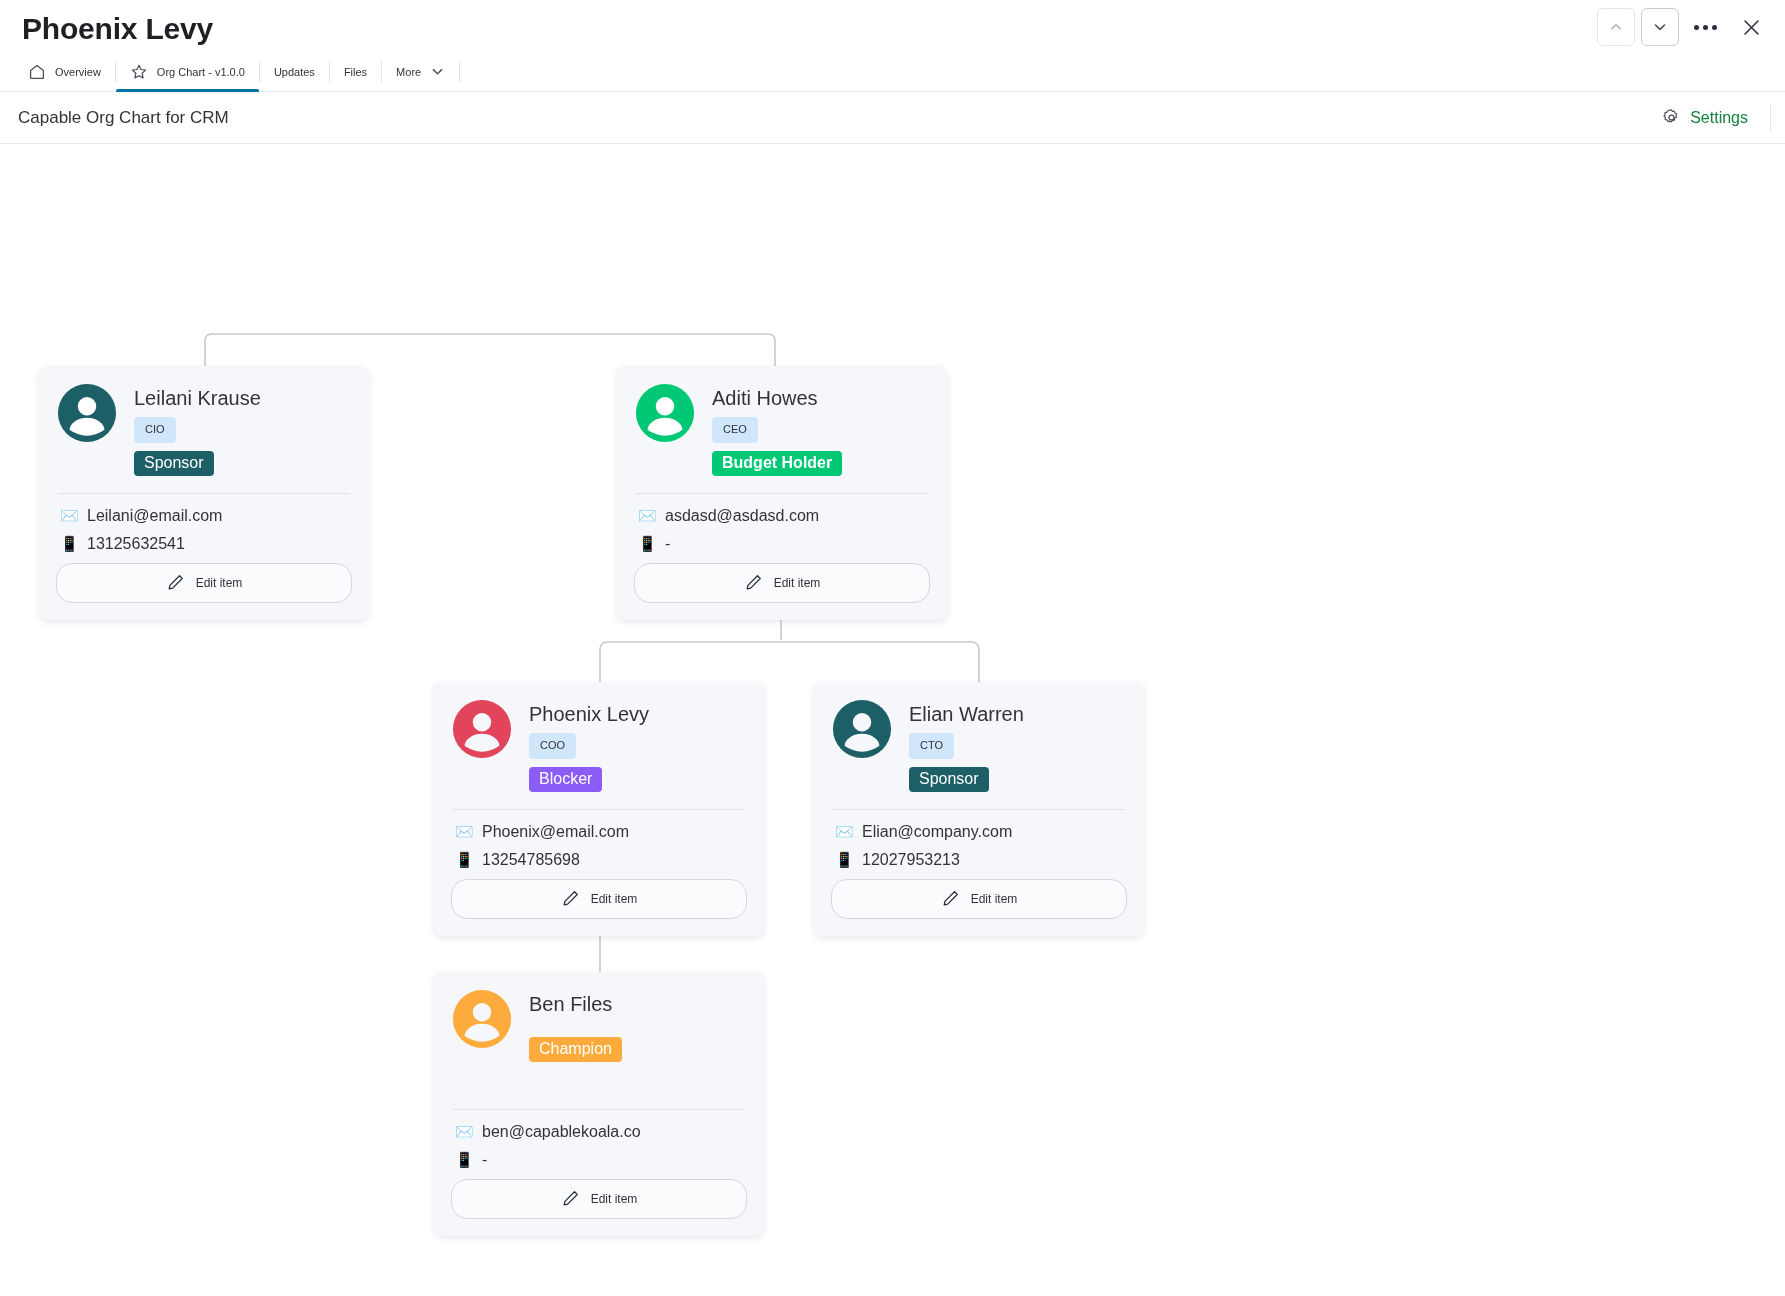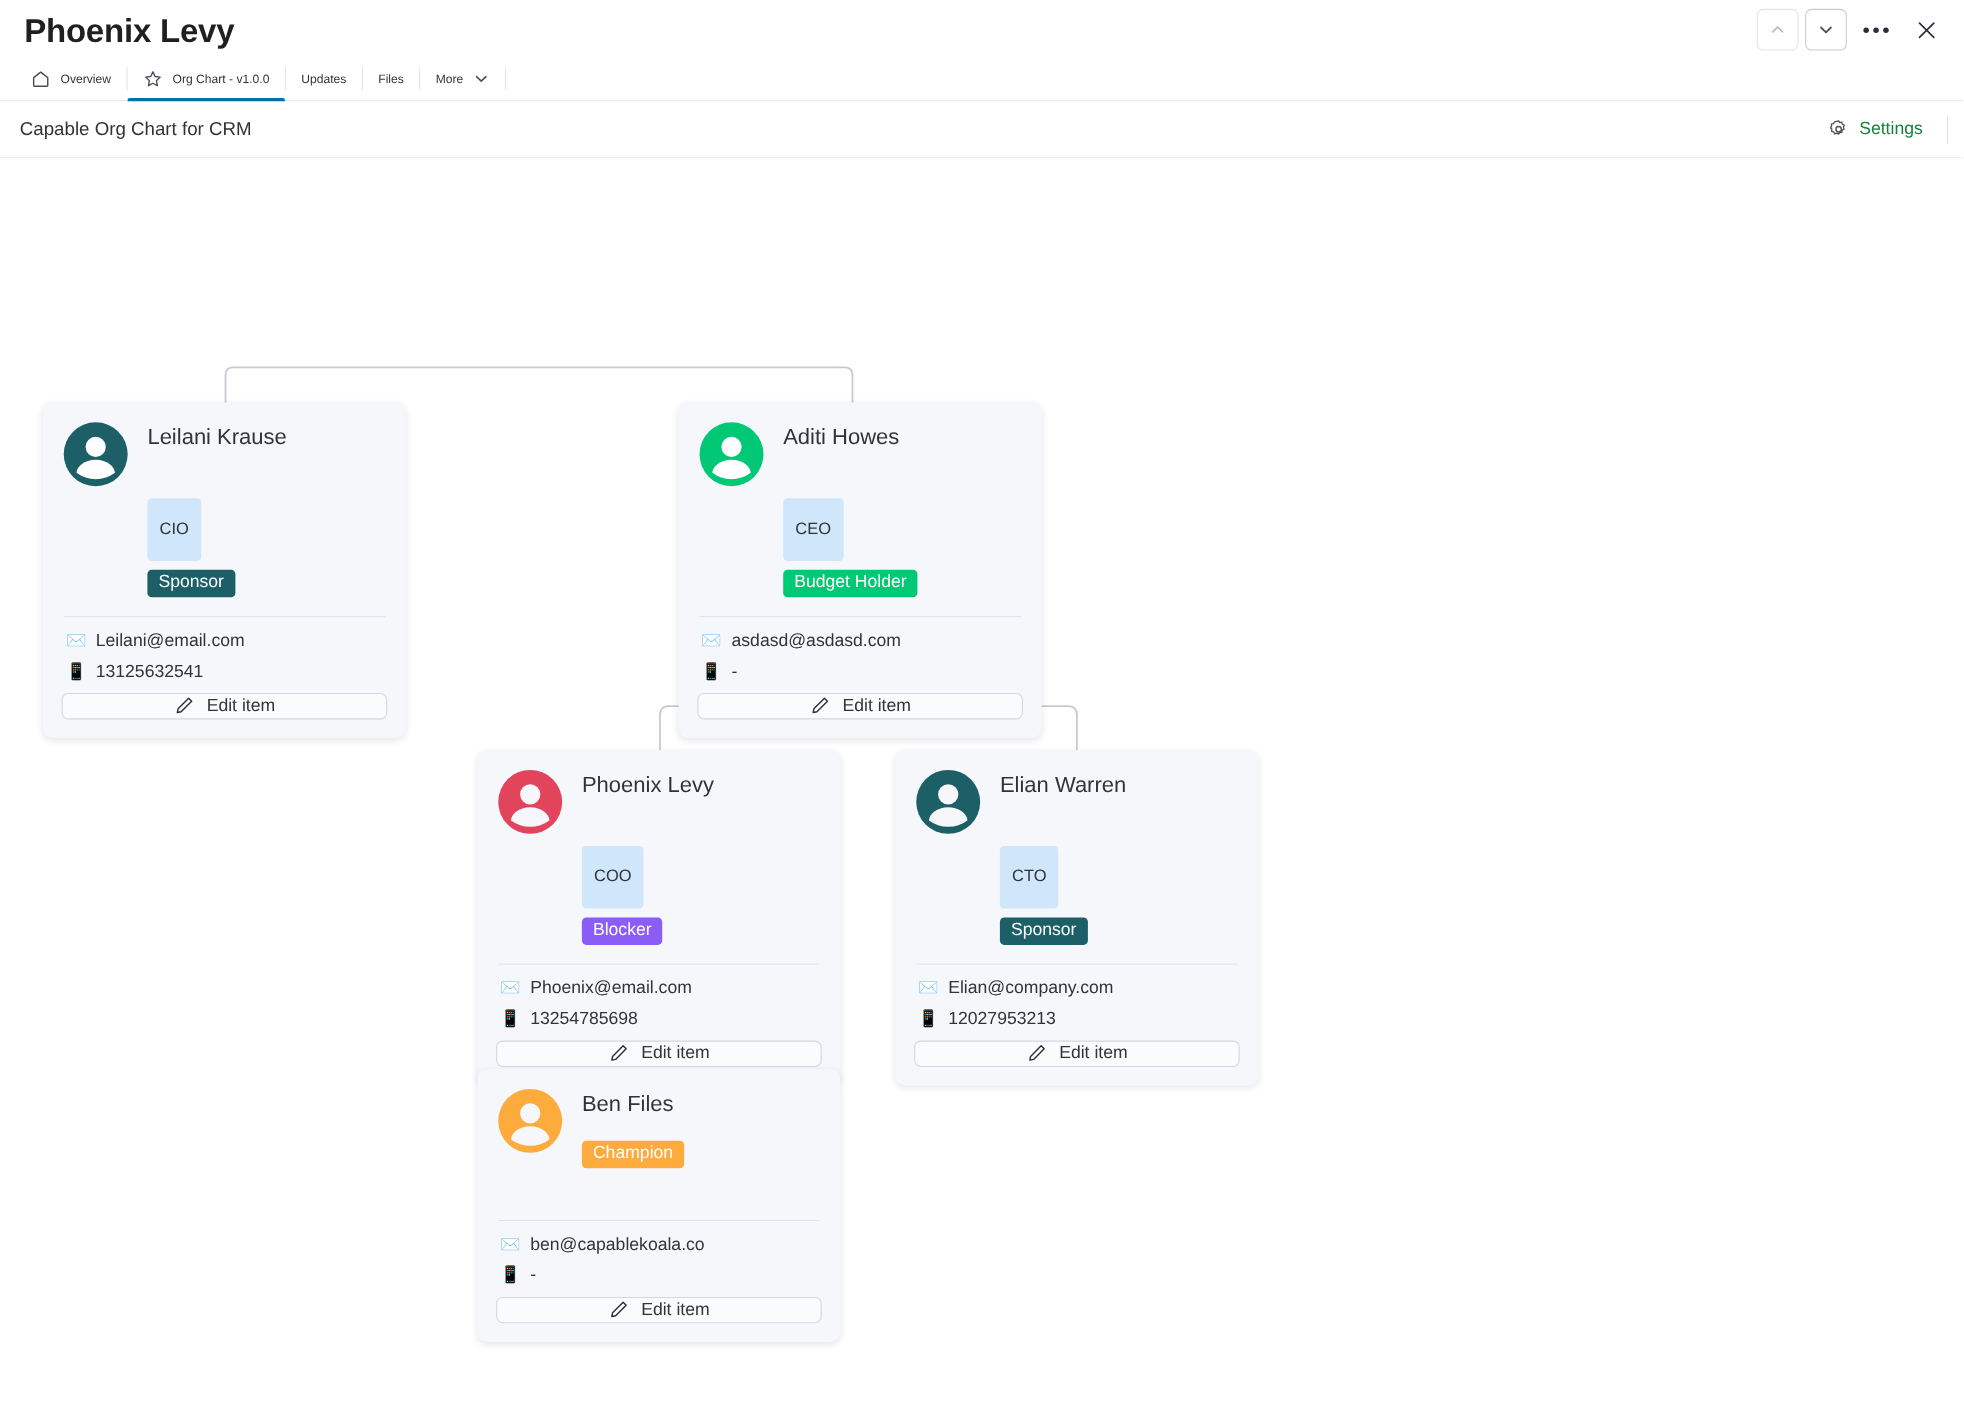--- a/index.html
+++ b/index.html
@@ -117,25 +117,24 @@
     color: #323338;
     line-height: 1.2;
     margin-bottom: 7px;
     white-space: nowrap;
   }
   .pill-row { display: flex; }
   .role-pill {
     display: inline-block;
     background: #cfe6fb;
     color: #323338;
-    font-size: 15px;
-    padding: 19px 11px;
+    font-size: 11px;
+    padding: 6px 11px;
     border-radius: 4px;
     line-height: 1.25;
-    margin-top: 36px;
   }
   .tag-pill {
     display: inline-block;
     margin-top: 8px;
     color: #ffffff;
     font-size: 16px;
     padding: 2px 10px;
     border-radius: 4px;
     line-height: 1.3;
     text-align: center;
@@ -143,26 +142,26 @@
   .divider { height: 1px; background: #dfe2ec; margin: 17px 2px 13px 2px; }
   .contact {
     display: flex; align-items: center; gap: 10px;
     font-size: 16px; color: #323338;
     margin: 0 0 10px 4px;
     white-space: nowrap;
   }
   .contact .glyph { font-size: 15px; line-height: 1; width: 17px; display: inline-block; }
   .edit-btn {
     margin-top: 6px;
-    height: 24px;
+    height: 40px;
     border: 1px solid #d4d7e2;
-    border-radius: 6px;
+    border-radius: 16px;
     background: #fafbfd;
     display: flex; align-items: center; justify-content: center; gap: 11px;
-    font-size: 16px; color: #323338;
+    font-size: 12px; color: #323338;
   }
   .edit-btn svg { display: block; }
 </style>
 </head>
 <body>
 
 <div class="titlebar">
   <div class="app-title">Phoenix Levy</div>
 
   <div class="win-controls">
@@ -292,21 +291,21 @@
         <circle cx="32" cy="32" r="30" fill="#00c875"></circle>
         <circle cx="32" cy="25" r="9.5" fill="#ffffff"></circle>
         <path d="M32 37c10.5 0 18 6.6 18 12.4A30 30 0 0114 49.4C14 43.6 21.5 37 32 37z" fill="#ffffff"></path>
       </svg>
       <div class="who">
         <div class="person-name">Aditi Howes</div>
         <div class="pill-row">
           <span class="role-pill">CEO</span>
         </div>
         <div class="pill-row">
-          <span class="tag-pill" style="background:#00c875;">Budget Holder</span>
+          <span class="tag-pill" style="background:#00c875;font-weight:bold;">Budget Holder</span>
         </div>
       </div>
     </div>
     <div class="divider"></div>
     <div class="contact">
       <span class="glyph">✉️</span>
       <span>asdasd@asdasd.com</span>
     </div>
     <div class="contact">
       <span class="glyph">📱</span>

